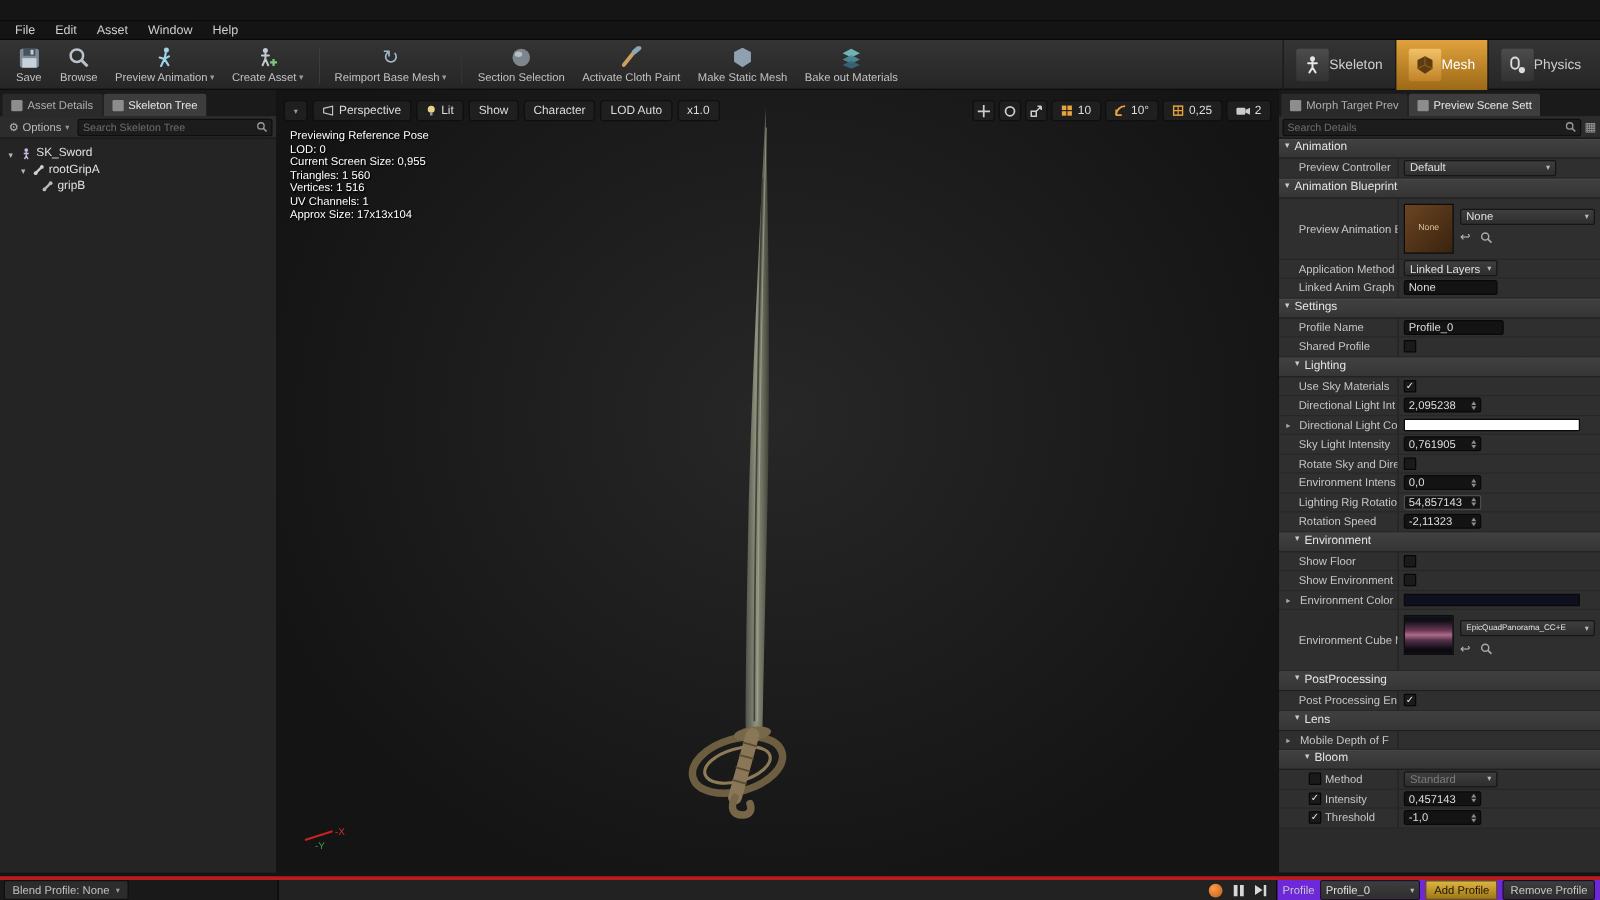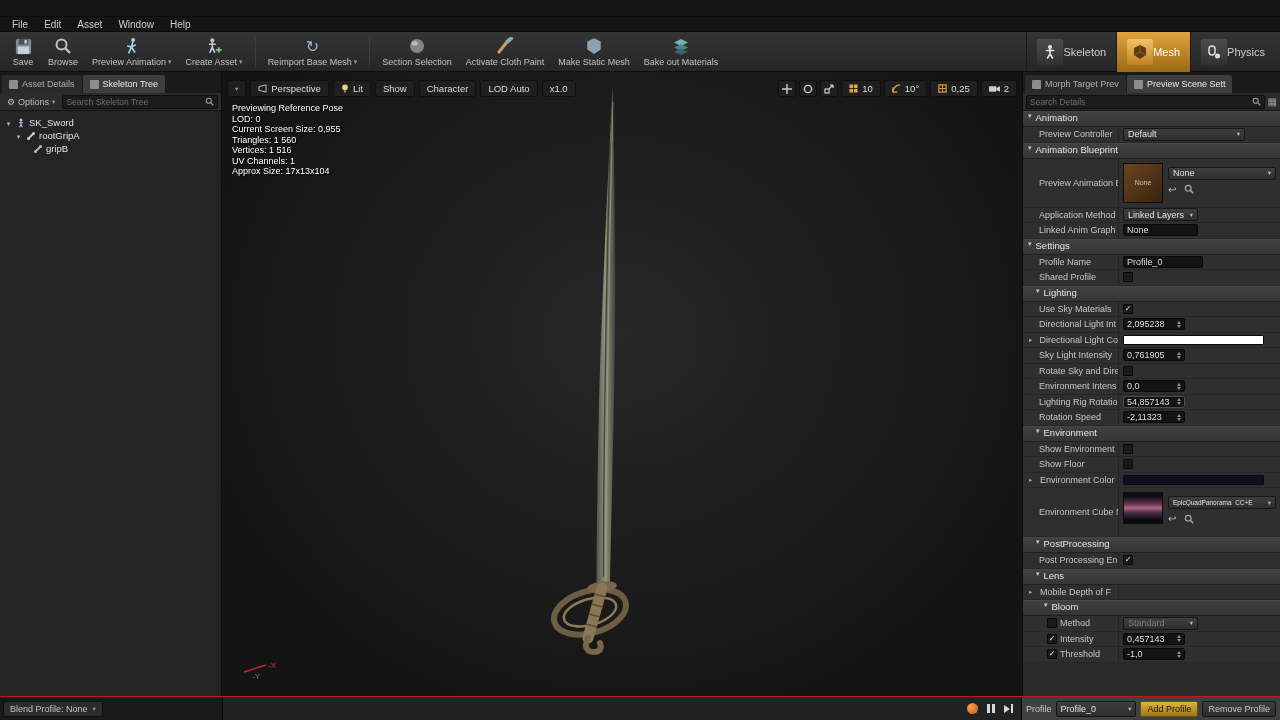--- a/index.html
+++ b/index.html
@@ -54,31 +54,31 @@
 .viewport{position:absolute;left:222px;top:72px;width:800px;bottom:22px;background:radial-gradient(ellipse at 50% 42%,#272727,#141414 78%);overflow:hidden}
 .vp-toolbar{position:absolute;left:5px;right:5px;top:8px;display:flex;align-items:center;gap:4px}
 .vp-chip{display:flex;align-items:center;gap:4px;height:17px;padding:0 7px;background:rgba(32,32,32,.93);border:1px solid #0f0f0f;border-radius:3px;color:#dcdcdc;font-size:9.5px;white-space:nowrap}
 .vp-chip .caret{font-size:6.5px;color:#999}
 .vp-right{margin-left:auto;display:flex;gap:3px;align-items:center}
 .vp-ico-btn{width:18px;height:17px;background:rgba(32,32,32,.93);border:1px solid #0f0f0f;border-radius:3px;display:flex;align-items:center;justify-content:center}
 .vp-stats{position:absolute;left:10px;top:31px;font-size:9px;line-height:10.5px;color:#fff;text-shadow:1px 1px 1px #000}
 .model-layer{position:absolute;inset:0}
 
 
-.bottom-strip{position:absolute;left:0;right:0;bottom:0;height:24px;background:#191919;border-top:1px solid #b91c1c;display:flex;align-items:stretch}
+.bottom-strip{position:absolute;left:0;right:0;bottom:0;height:19px;background:#191919;border-top:3px solid #b91c1c;display:flex;align-items:stretch}
 .blend-zone{width:222px;display:flex;align-items:center;padding:0 3px}
 .blend-btn{display:flex;align-items:center;gap:5px;background:#2c2c2c;border:1px solid #101010;border-radius:2px;height:16px;padding:0 6px;font-size:9px;color:#c2c2c2;white-space:nowrap}
 .playbar{flex:1;background:#222;border-left:1px solid #050505;border-right:1px solid #050505;display:flex;align-items:center;justify-content:flex-end;padding:0 8px;gap:9px}
 .rec-btn{width:11px;height:11px;border-radius:50%;background:radial-gradient(circle at 35% 35%,#ff9b4a,#c35c10)}
 .pause-btn{display:flex;gap:2px}
 .pause-btn i{display:block;width:3px;height:9px;background:#d8d8d8}
 .step-btn{display:flex;align-items:center;gap:1px}
 .step-btn .tri{width:0;height:0;border-left:6px solid #d8d8d8;border-top:4.5px solid transparent;border-bottom:4.5px solid transparent}
 .step-btn .bar{width:2px;height:9px;background:#d8d8d8}
-.profile-zone{width:258px;display:flex;align-items:center;gap:4px;padding:0 4px;background:#404040;font-size:9px}
+.profile-zone{width:258px;display:flex;align-items:center;gap:4px;padding:0 4px;background:#6d28d9;font-size:9px}
 
 
 .right-panel{position:absolute;top:72px;right:0;width:258px;bottom:22px;background:#2b2b2b;border-left:1px solid #0c0c0c;display:flex;flex-direction:column;overflow:hidden}
 .details{flex:1;overflow:hidden}
 .phead{display:flex;align-items:flex-start;gap:4px;height:16px;background:linear-gradient(#404040,#353535);border-bottom:1px solid #1f1f1f;border-top:1px solid #474747;padding-left:5px;color:#e4e4e4;font-size:9.5px}
 .phead.l1{padding-left:13px}
 .phead.l2{padding-left:21px}
 .phead .caret{font-size:7px;color:#ccc}
 .prow{display:flex;align-items:center;height:15.5px;background:#2f2f2f;border-bottom:1px solid #272727;font-size:9px}
 .plabel{width:96px;flex:none;display:flex;align-items:center;gap:3px;padding-left:16px;color:#c6c6c6;border-right:1px solid #232323;height:100%;overflow:hidden;white-space:nowrap}
@@ -643,27 +643,27 @@
             </span>
           </div>
         </div>
     </div>
 
     <div class="phead l1">
       <span class="caret">▾</span>
       <span>Environment</span>
     </div>
     <div class="prow">
+      <div class="plabel">Show Floor</div>
+      <div class="pval">
+          <span class="cb"></span>
+        </div>
+    </div>
+    <div class="prow">
       <div class="plabel">Show Environment</div>
-      <div class="pval">
-          <span class="cb"></span>
-        </div>
-    </div>
-    <div class="prow">
-      <div class="plabel">Show Floor</div>
       <div class="pval">
           <span class="cb"></span>
         </div>
     </div>
     <div class="prow">
       <div class="plabel">
           <span class="exp">▸</span>
           <span>Environment Color</span>
         </div>
       <div class="pval">

